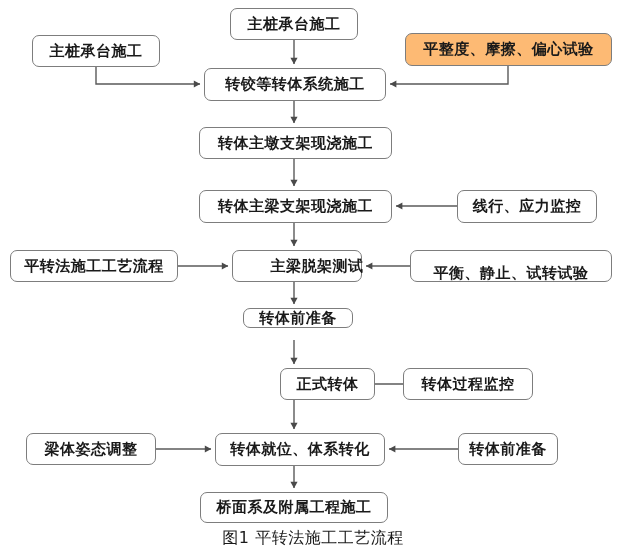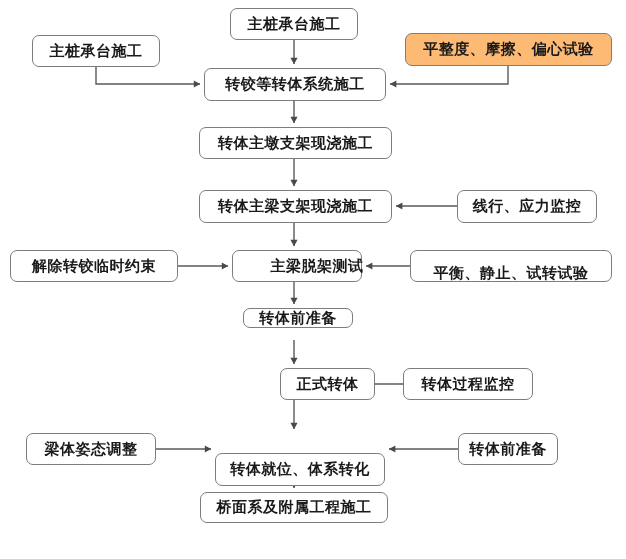--- a/index.html
+++ b/index.html
@@ -107,45 +107,46 @@
       <div class="node" style="left: 199px; top: 127px; width: 193px; height: 32px; border-color: rgb(125, 125, 125); background: rgb(255, 255, 255); color: rgb(26, 26, 26); font-family: Liberation Serif, serif;">
         <span>转体主墩支架现浇施工</span>
       </div>
       <div class="node" style="left: 199px; top: 190px; width: 193px; height: 33px; border-color: rgb(125, 125, 125); background: rgb(255, 255, 255); color: rgb(26, 26, 26);">
         <span>转体主梁支架现浇施工</span>
       </div>
       <div class="node" style="left: 457px; top: 190px; width: 140px; height: 33px; border-color: rgb(125, 125, 125); background: rgb(255, 255, 255); color: rgb(26, 26, 26);">
         <span>线行、应力监控</span>
       </div>
       <div class="node" style="left: 10px; top: 250px; width: 168px; height: 32px; border-color: rgb(125, 125, 125); background: rgb(255, 255, 255); color: rgb(26, 26, 26);">
-        <span>解除转铰临时约束</span>
+        <span>平转法施工工艺流程</span>
       </div>
       <div class="node" style="left: 232px; top: 250px; width: 130px; height: 32px; border-color: rgb(125, 125, 125); background: rgb(255, 255, 255); color: rgb(26, 26, 26); padding-left: 40px;">
         <span>主梁脱架测试</span>
       </div>
       <div class="node" style="left: 410px; top: 250px; width: 202px; height: 32px; border-color: rgb(125, 125, 125); background: rgb(255, 255, 255); color: rgb(26, 26, 26); align-items: flex-end;">
         <span>平衡、静止、试转试验</span>
       </div>
       <div class="node" style="left: 243px; top: 308px; width: 110px; height: 20px; border-color: rgb(125, 125, 125); background: rgb(255, 255, 255); color: rgb(26, 26, 26); font-family: Liberation Serif, serif;">
         <span>转体前准备</span>
       </div>
       <div class="node" style="left: 252px; top: 368px; width: 95px; height: 32px; border-color: rgb(125, 125, 125); background: rgb(255, 255, 255); color: rgb(26, 26, 26); margin-left: 28px;">
         <span>正式转体</span>
       </div>
       <div class="node" style="left: 403px; top: 368px; width: 130px; height: 32px; border-color: rgb(125, 125, 125); background: rgb(255, 255, 255); color: rgb(26, 26, 26);">
         <span>转体过程监控</span>
       </div>
       <div class="node" style="left: 26px; top: 433px; width: 130px; height: 32px; border-color: rgb(125, 125, 125); background: rgb(255, 255, 255); color: rgb(26, 26, 26);">
         <span>梁体姿态调整</span>
       </div>
-      <div class="node" style="left: 215px; top: 433px; width: 170px; height: 33px; border-color: rgb(125, 125, 125); background: rgb(255, 255, 255); color: rgb(26, 26, 26); margin-top: 20px;">
+      <div class="node" style="left: 215px; top: 433px; width: 170px; height: 33px; border-color: rgb(125, 125, 125); background: rgb(255, 255, 255); color: rgb(26, 26, 26);">
         <span>转体就位、体系转化</span>
       </div>
       <div class="node" style="left: 458px; top: 433px; width: 100px; height: 32px; border-color: rgb(125, 125, 125); background: rgb(255, 255, 255); color: rgb(26, 26, 26);">
         <span>转体前准备</span>
       </div>
       <div class="node" style="left: 200px; top: 492px; width: 188px; height: 31px; border-color: rgb(125, 125, 125); background: rgb(255, 255, 255); color: rgb(26, 26, 26);">
         <span>桥面系及附属工程施工</span>
       </div>
     </div>
 
+  <div class="caption">图1  平转法施工工艺流程</div>
 
 </div>
 
 </body></html>

